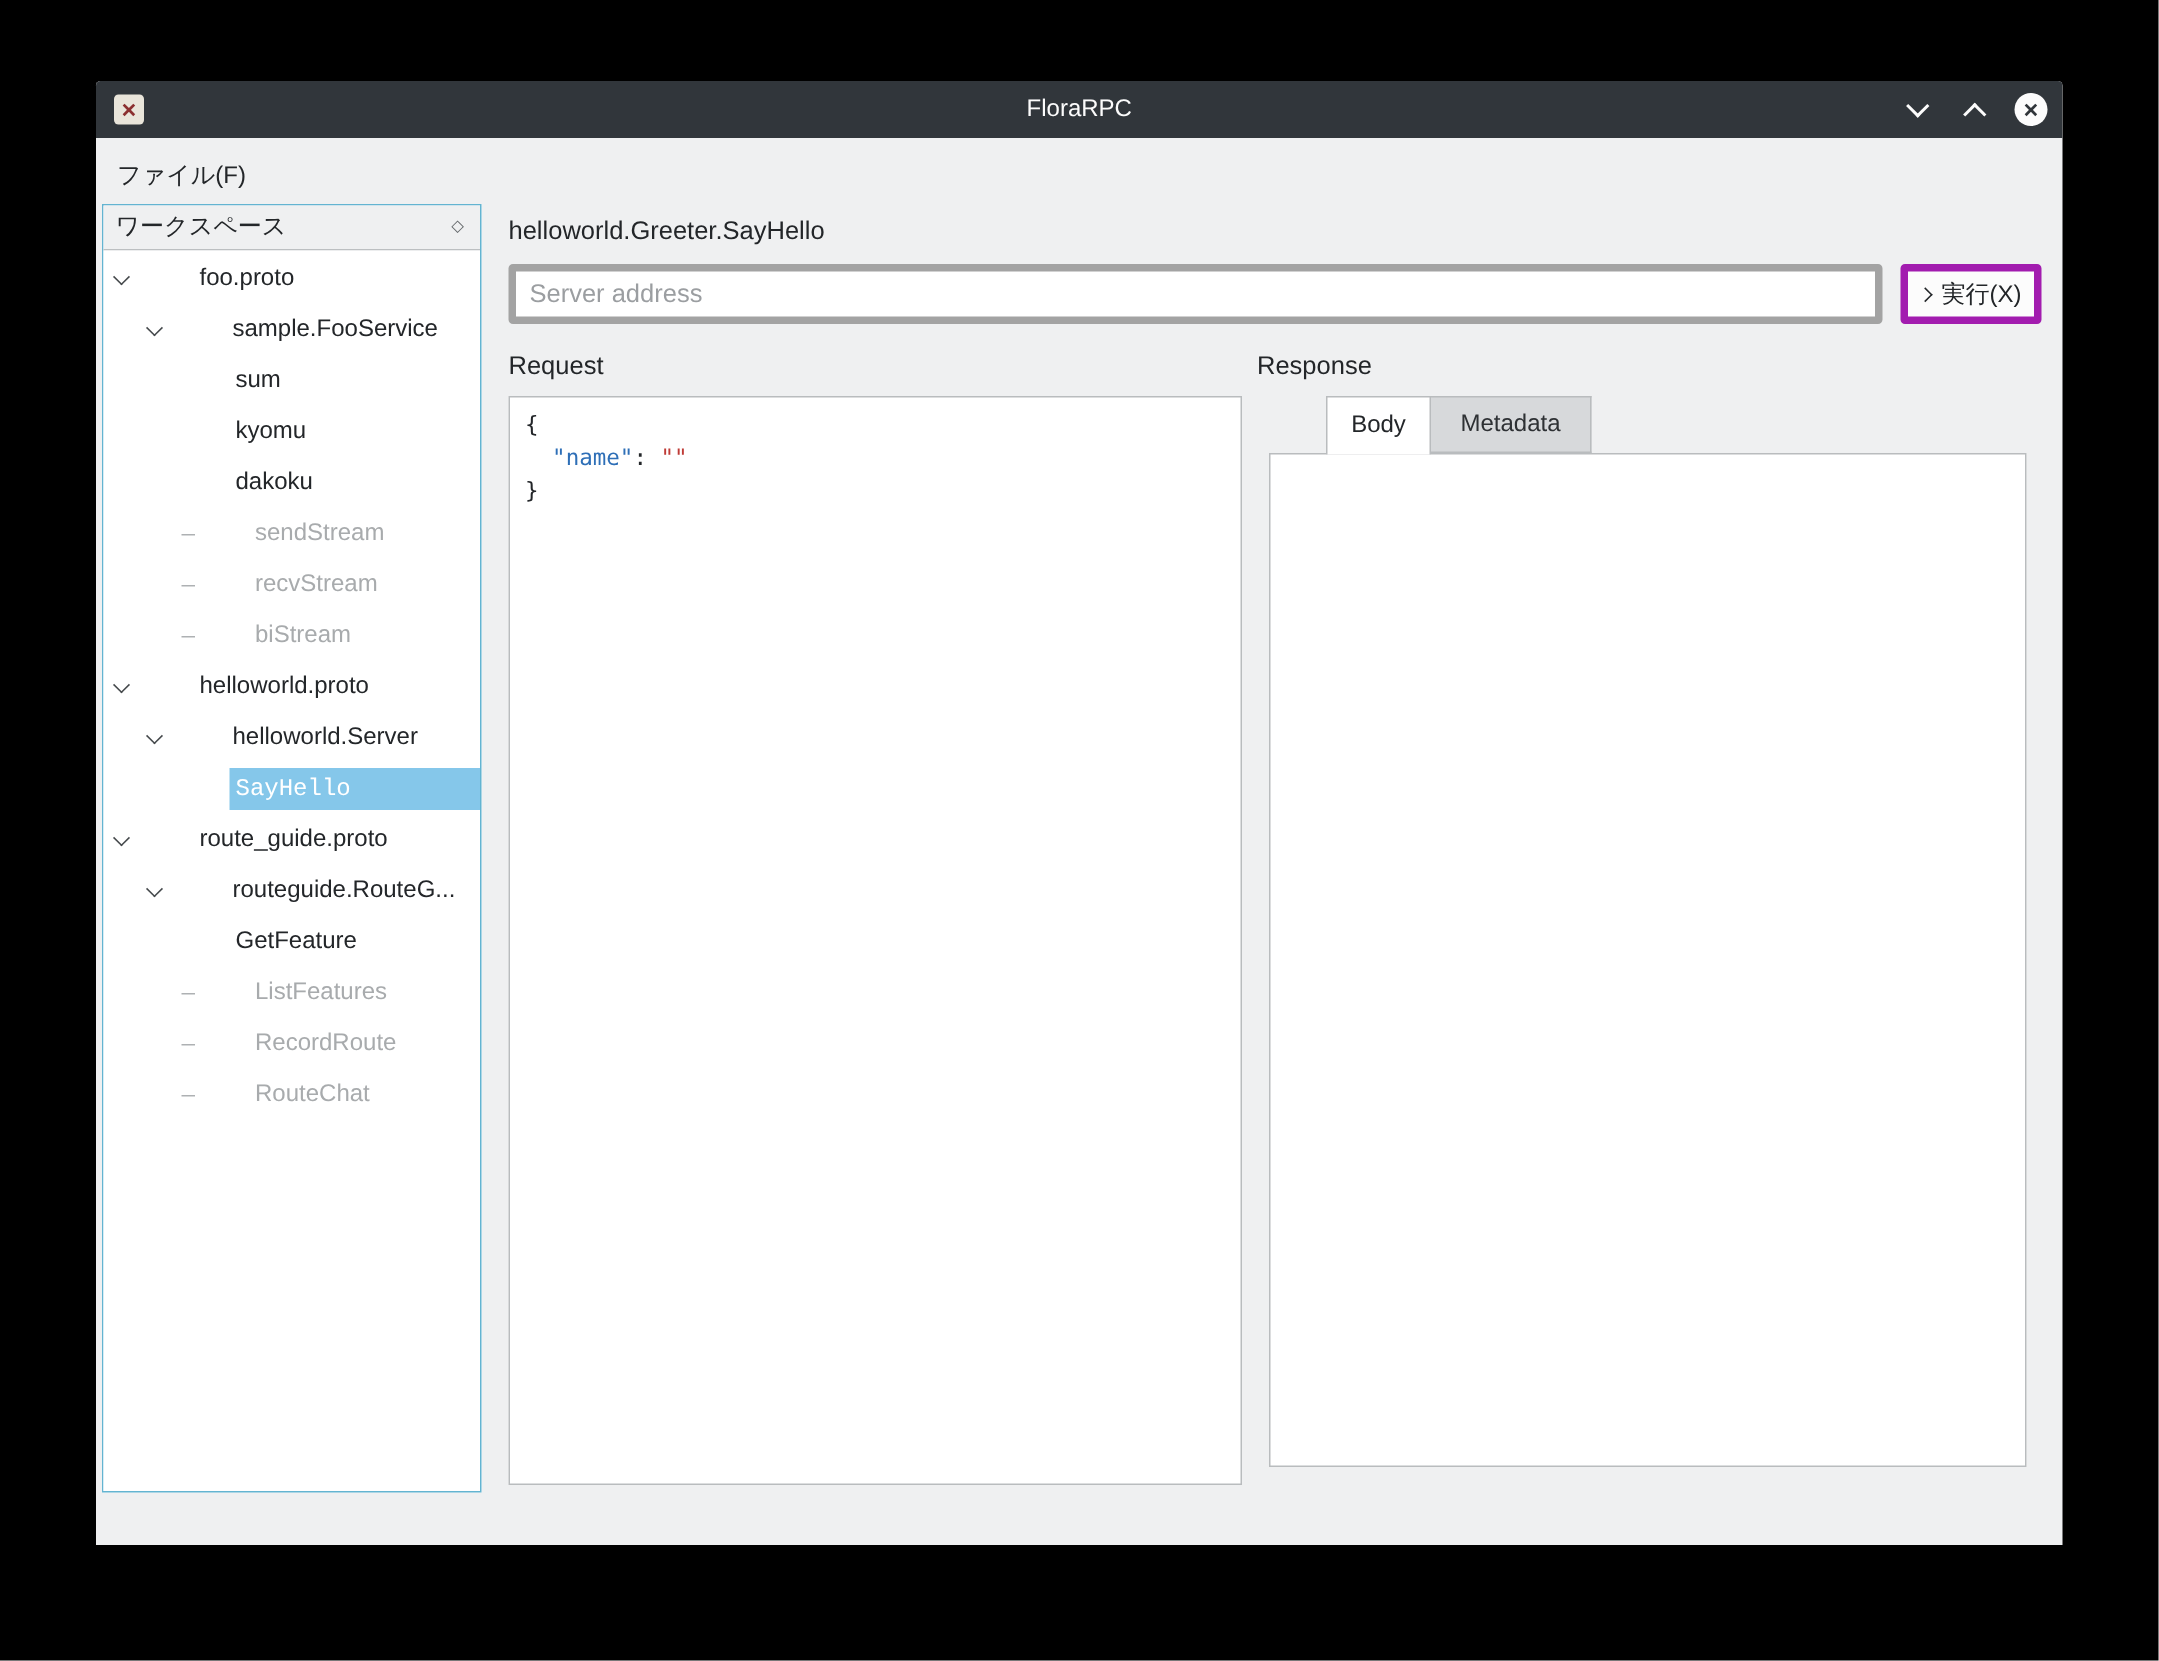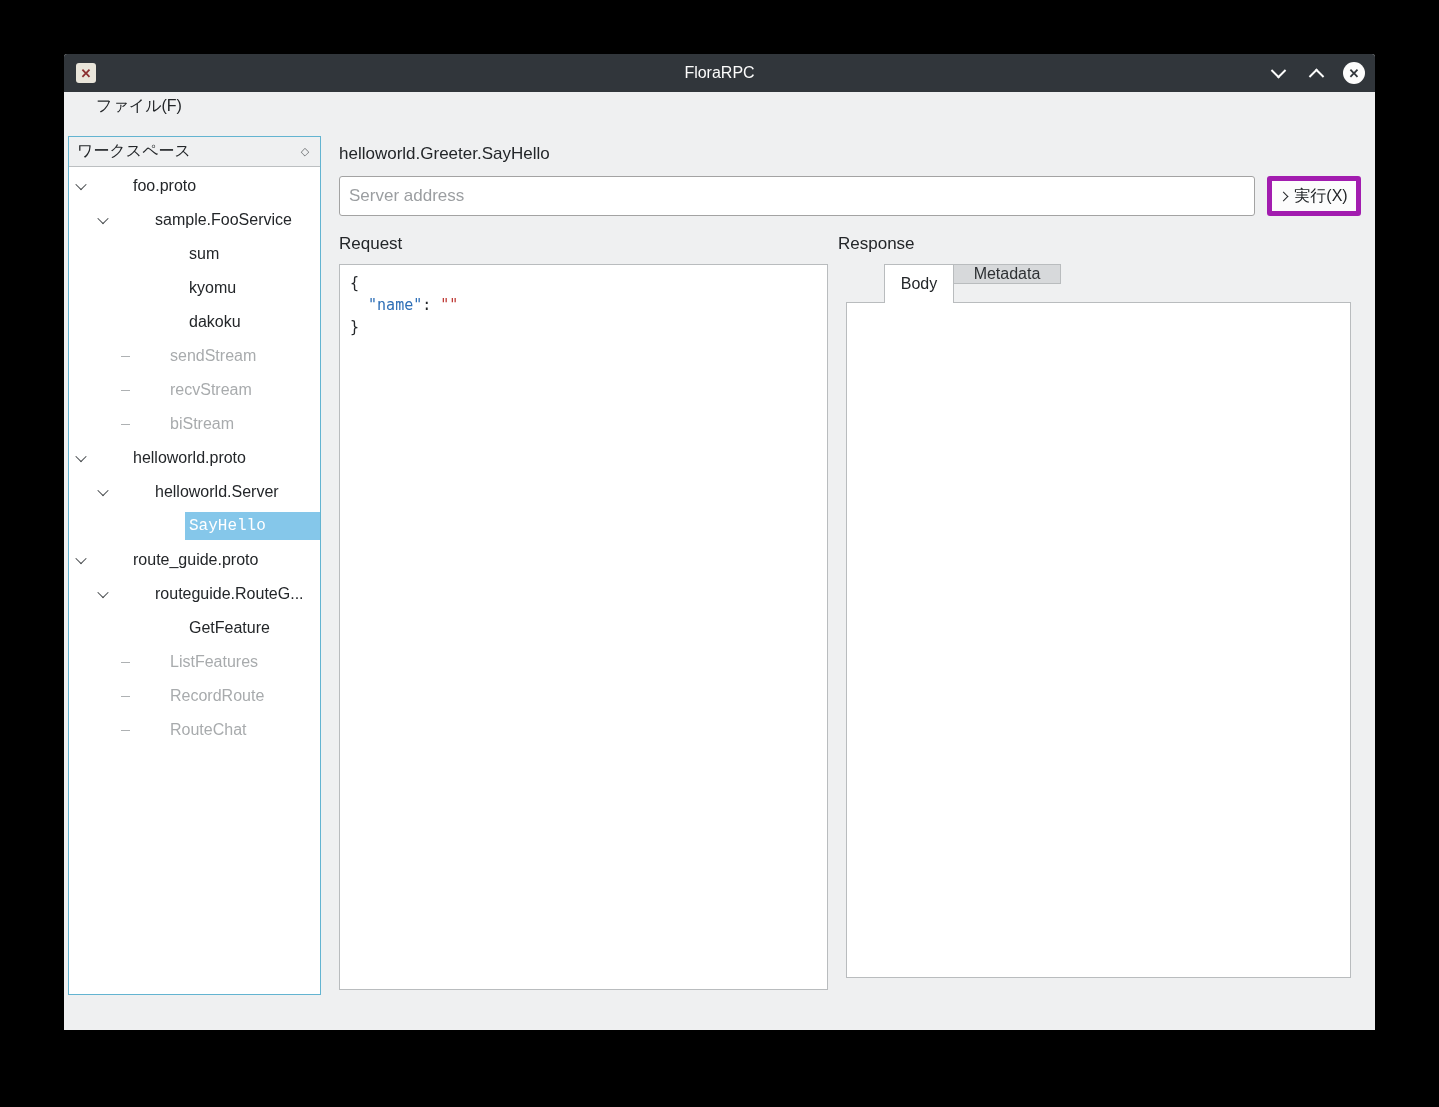--- a/index.html
+++ b/index.html
@@ -50,21 +50,21 @@
   .chev.down{transform:rotate(-45deg) translate(2px,-2px);}
   .chev.up{transform:rotate(135deg) translate(2px,-2px);}
   .close-circle{
     width:22px;height:22px;border-radius:50%;background:#fcfcfc;
     display:flex;align-items:center;justify-content:center;
   }
   .close-circle::before{content:"✕";color:#31363b;font-size:13px;font-weight:bold;line-height:1;}
   
   .menubar{
     position:absolute;left:0;top:38px;width:100%;height:40px;
-    display:flex;align-items:flex-start;padding-left:24px;
+    display:flex;align-items:flex-end;padding-left:6px;
   }
   .menu-item{font-size:16px;padding:4px 8px;}
   
   .sidebar{
     position:absolute;left:4px;top:82px;width:253px;height:859px;
     border:1px solid var(--accent-border);
     background:#fff;
     display:flex;flex-direction:column;
   }
   .dock-header{
@@ -83,29 +83,29 @@
   .row .caret{
     width:8px;height:8px;flex:0 0 8px;
     border-right:1.5px solid #44484b;border-bottom:1.5px solid #44484b;
     transform:rotate(45deg) translate(-1px,-1px);
     margin-right:8px;
   }
   .row .dash{width:9px;height:1px;flex:0 0 9px;background:#aeb1b3;}
   .row .label{flex:1;padding:5px 4px;white-space:nowrap;overflow:hidden;margin-left:36px;}
   .row.lvl0{padding-left:8px;}
   .row.lvl1{padding-left:30px;}
-  .row.lvl2{padding-left:80px;}
+  .row.lvl2{padding-left:48px;}
   .row.lvl2.disabled{padding-left:52px;}
   .row.disabled .label{color:#a8abad;}
   .row.selected .label{background:var(--selection);color:#fff;font-family:Liberation Mono, monospace;}
   
   .method-title{position:absolute;left:275px;top:90px;font-size:17px;}
   .addr-input{
     position:absolute;left:275px;top:122px;width:916px;height:40px;
-    background:#fff;border:1px solid #a3a3a3;border-radius:3px;
+    background:#fff;border:5px solid #a3a3a3;border-radius:3px;
     font-family:"Liberation Sans", sans-serif;
     font-size:17px;color:#232629;padding:0 9px;outline:none;
   }
   .addr-input::placeholder{color:#9b9ea1;opacity:1;}
   .run-button{
     position:absolute;left:1203px;top:122px;width:94px;height:40px;
     background:#fcfcfc;border:5px solid #a21caf;border-radius:3px;
     font-family:"Liberation Sans", sans-serif;
     font-size:16px;color:#232629;
     display:flex;align-items:center;justify-content:center;gap:5px;
@@ -129,21 +129,21 @@
   .tabbar{position:absolute;left:820px;top:210px;height:39px;display:flex;align-items:flex-start;}
   .tab{
     font-size:16px;display:flex;align-items:center;justify-content:center;
   }
   .tab.active{
     width:70px;height:39px;background:#fff;
     border:1px solid #b9bcbe;border-bottom:none;
     position:relative;z-index:2;
   }
   .tab.inactive{
-    width:107px;height:20px;background:#d7d9db;
+    width:107px;height:38px;background:#d7d9db;
     border:1px solid #b9bcbe;border-left:none;
     color:#2e3134;
   }
   .response-box{
     position:absolute;left:782px;top:248px;width:505px;height:676px;
     background:#fff;border:1px solid #b9bcbe;
   }
 </style>
 </head>
 <body>

